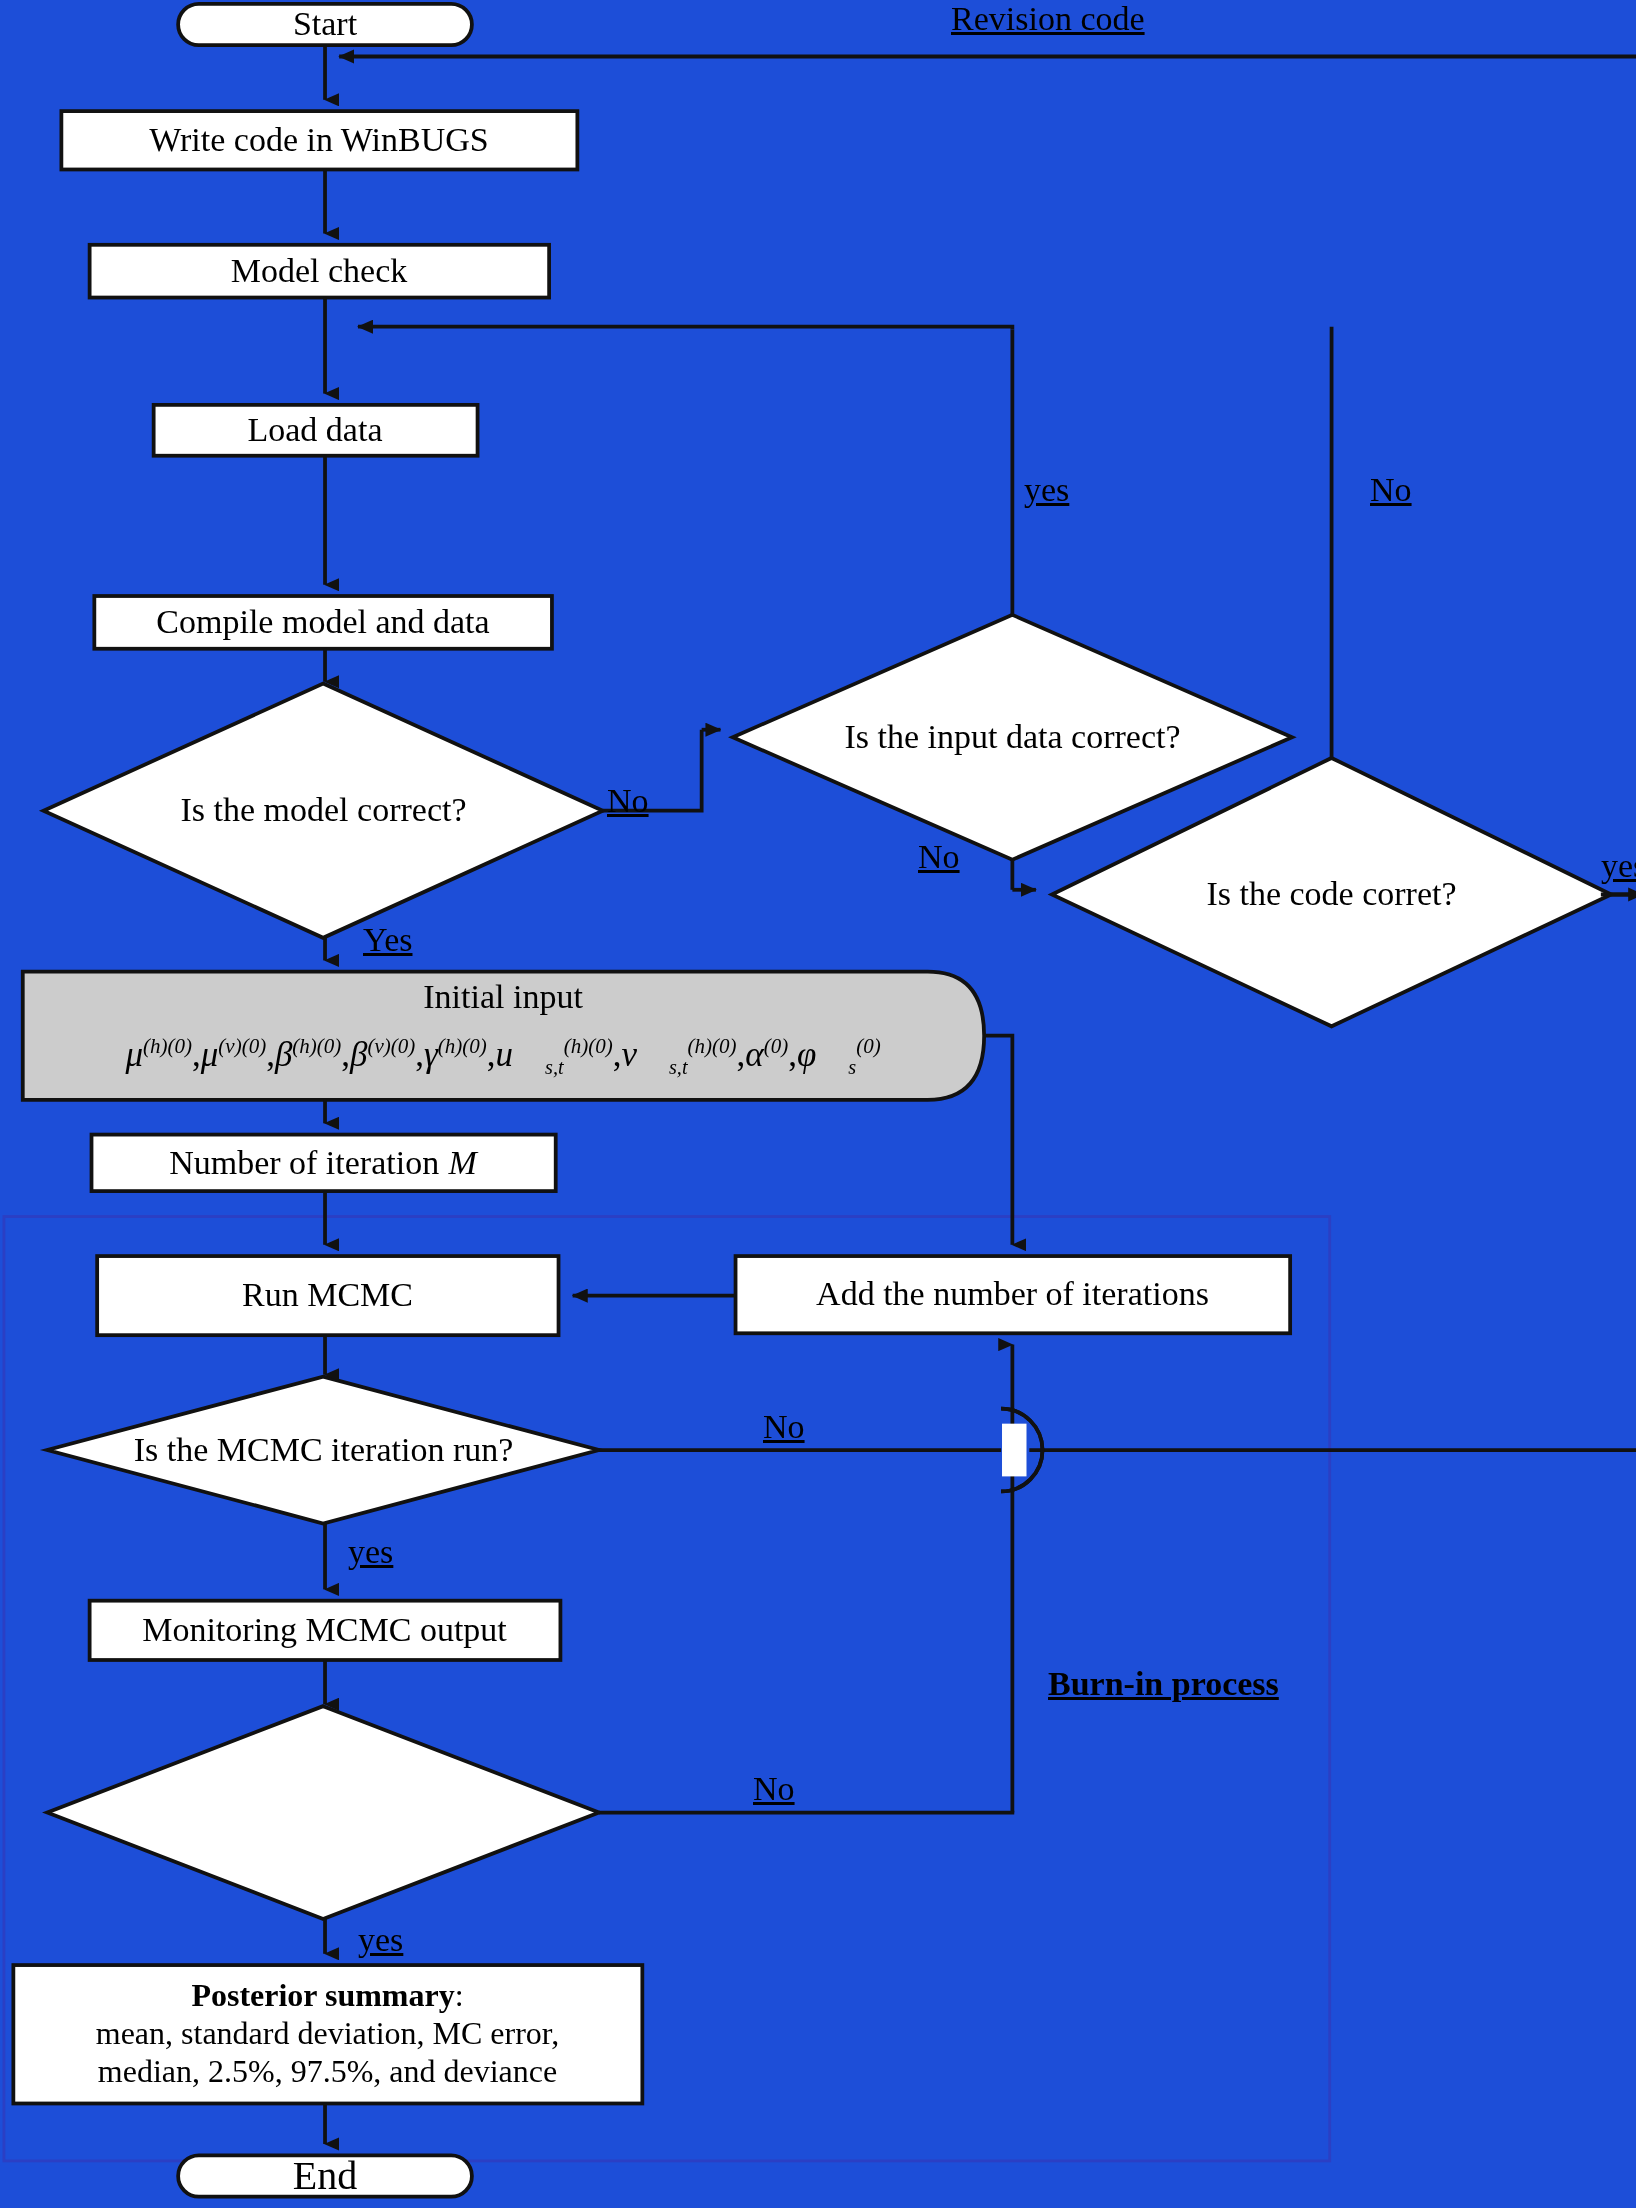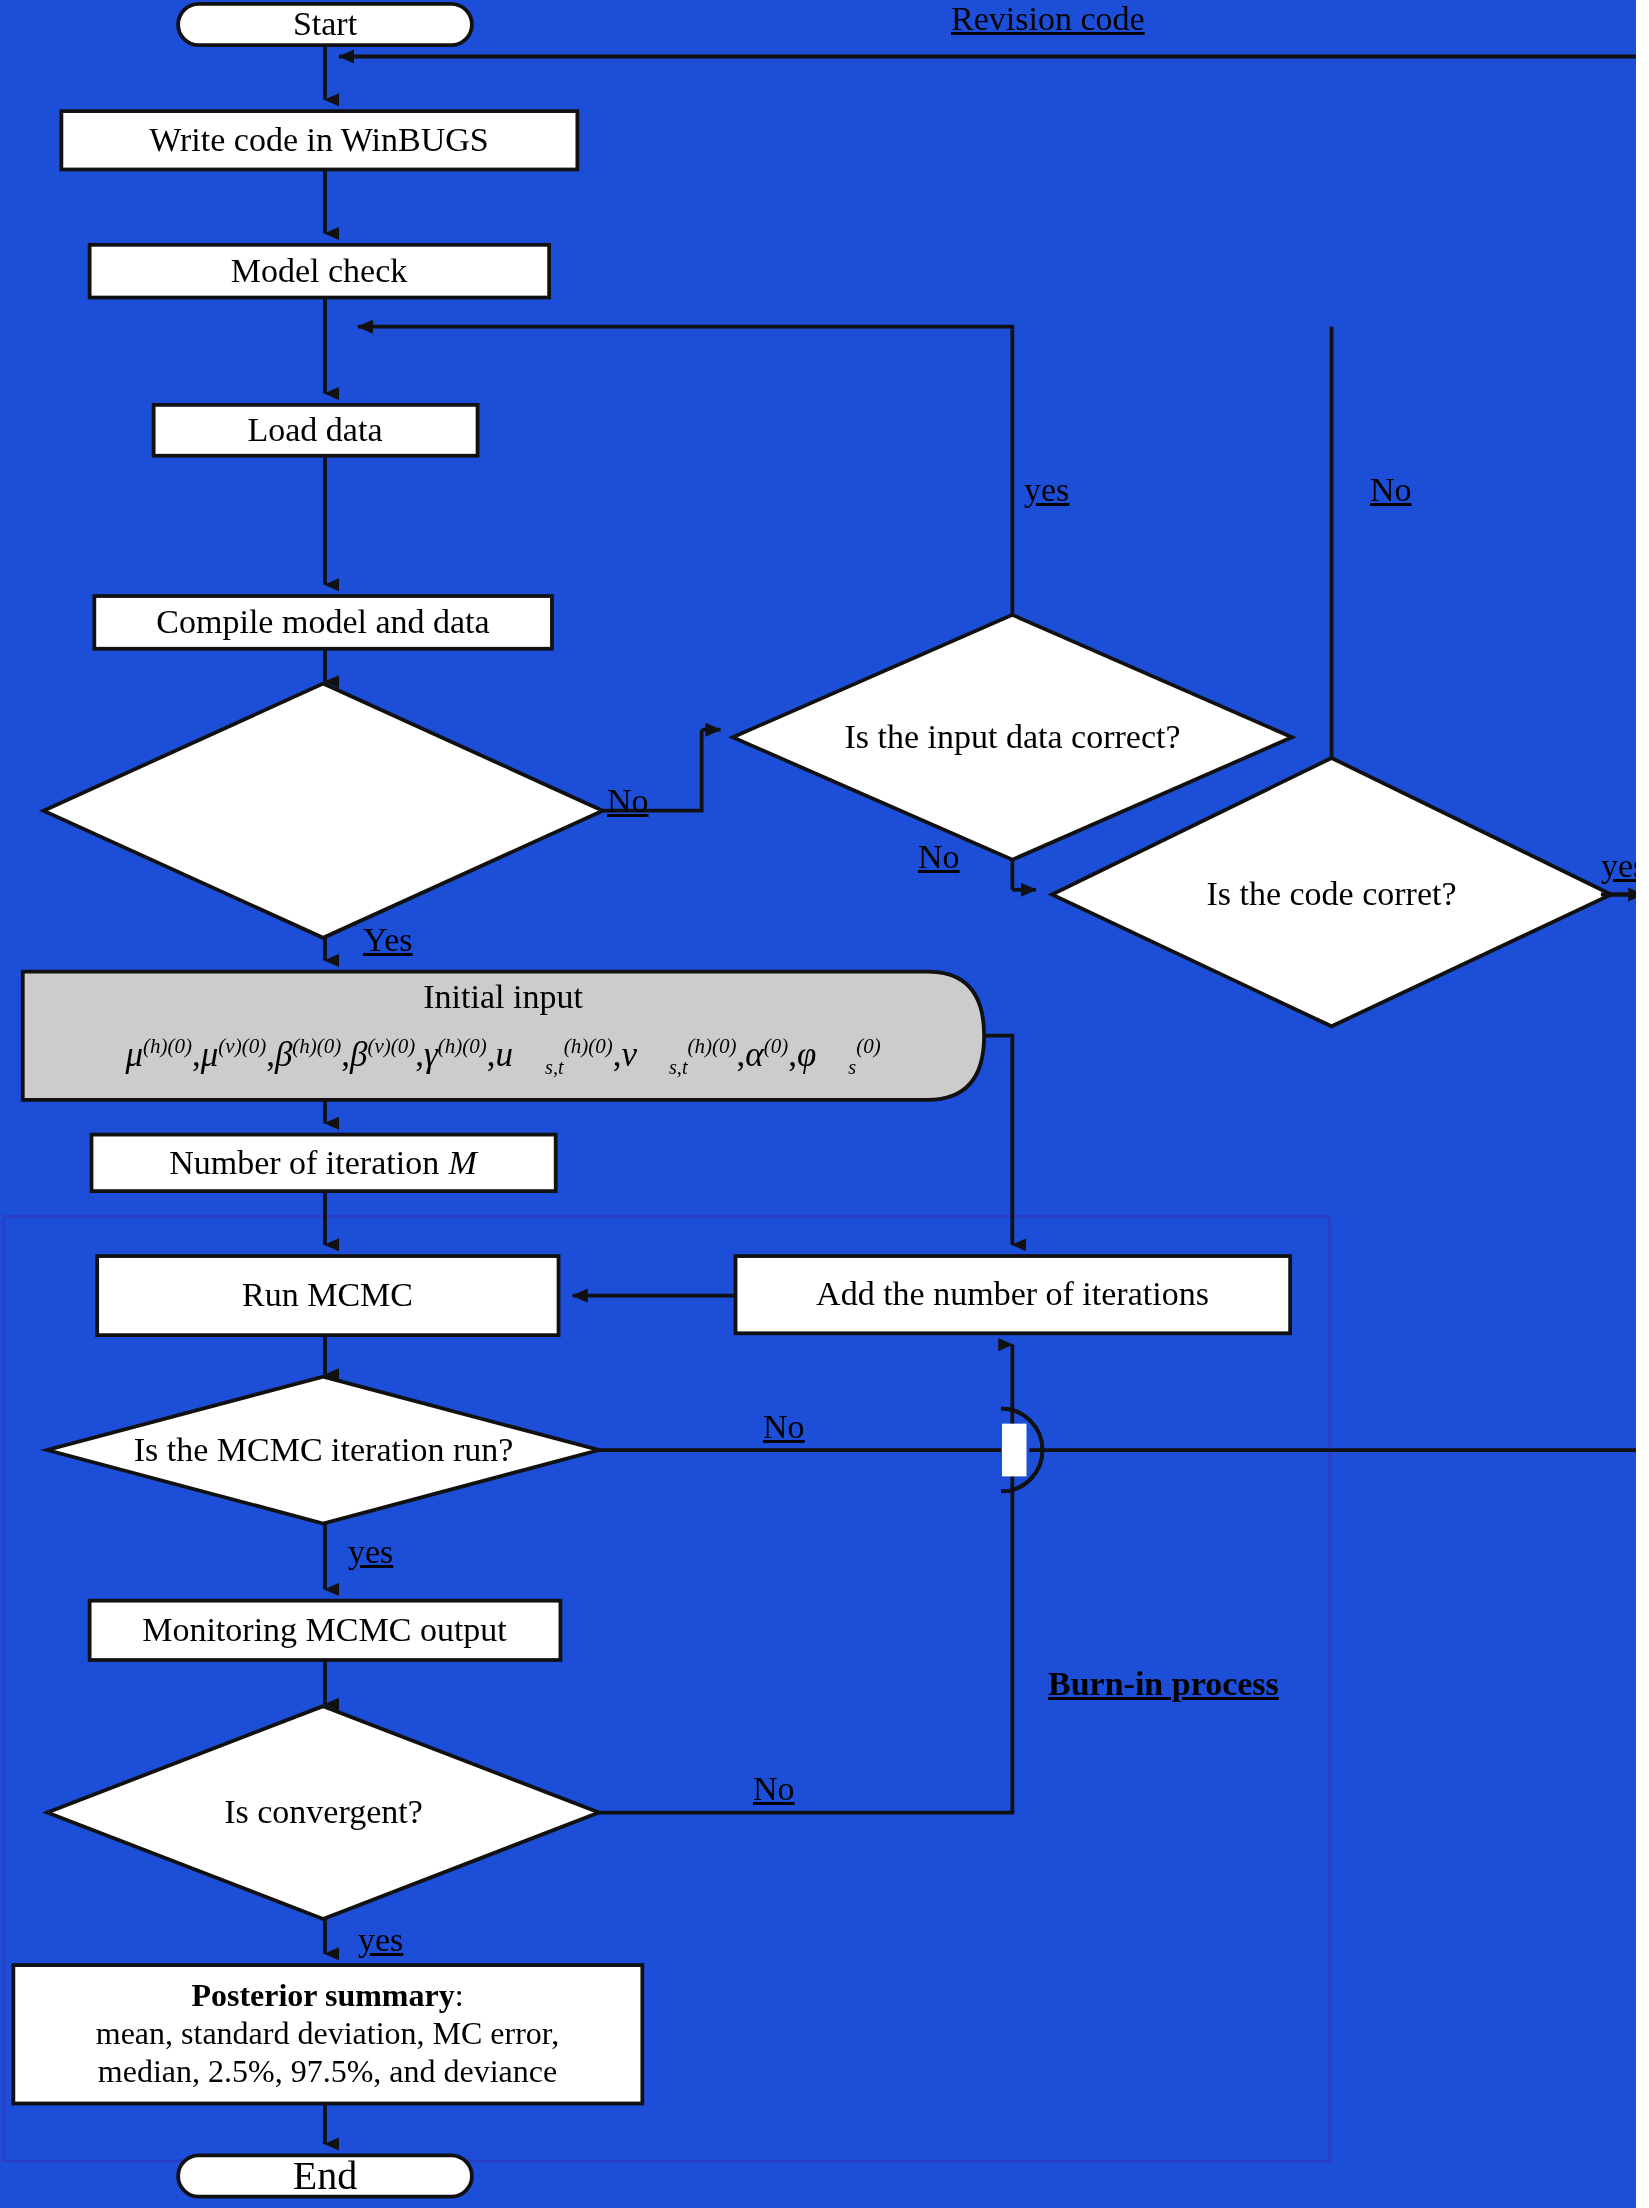--- a/index.html
+++ b/index.html
@@ -204,28 +204,28 @@
   <div class="node-label" style="left:89px; top:1601px; width:471px; height:59px; font-size:34px;">Monitoring MCMC output</div>
 
   <div class="node-label" style="left:13px; top:1965px; width:629px; height:138px; flex-direction:column; font-size:32px;">
     <div style="white-space:nowrap;">
       <span class="bold">Posterior summary</span><span>:</span>
     </div>
     <div style="white-space:nowrap;">mean, standard deviation, MC error,</div>
     <div style="white-space:nowrap;">median, 2.5%, 97.5%, and deviance</div>
   </div>
 
+  <div class="node-label" style="left:88px; top:787px; width:471px; height:47px; font-size:34px;">Is the model correct?</div>
 
   <div class="node-label" style="left:777px; top:714px; width:471px; height:47px; font-size:34px;">Is the input data correct?</div>
 
   <div class="node-label" style="left:1096px; top:871px; width:471px; height:47px; font-size:34px;">Is the code corret?</div>
 
   <div class="node-label" style="left:88px; top:1427px; width:471px; height:47px; font-size:34px;">Is the MCMC iteration run?</div>
 
-  <div class="node-label" style="left:88px; top:1789px; width:471px; height:47px; font-size:34px;">Is convergent?</div>
 
   <div class="edge-label" style="left:951px; top:0px; font-size:34px;">Revision code</div>
 
   <div class="edge-label" style="left:607px; top:782px; font-size:34px;">No</div>
 
   <div class="edge-label" style="left:363px; top:921px; font-size:34px;">Yes</div>
 
   <div class="edge-label" style="left:1024px; top:471px; font-size:34px;">yes</div>
 
   <div class="edge-label" style="left:918px; top:838px; font-size:34px;">No</div>

